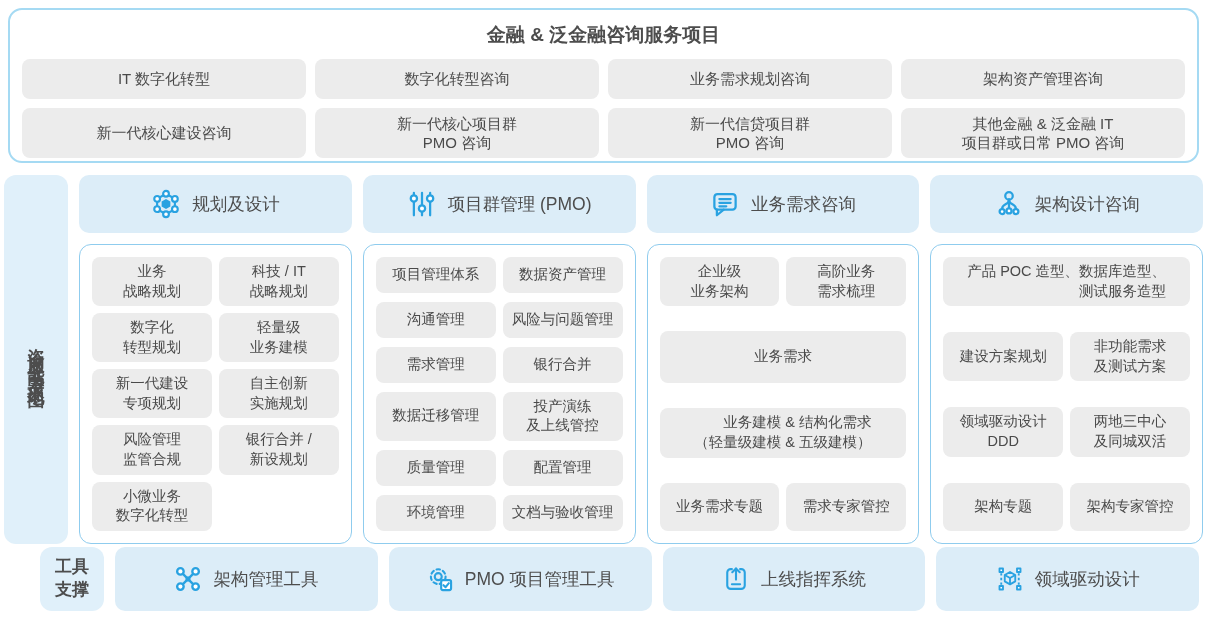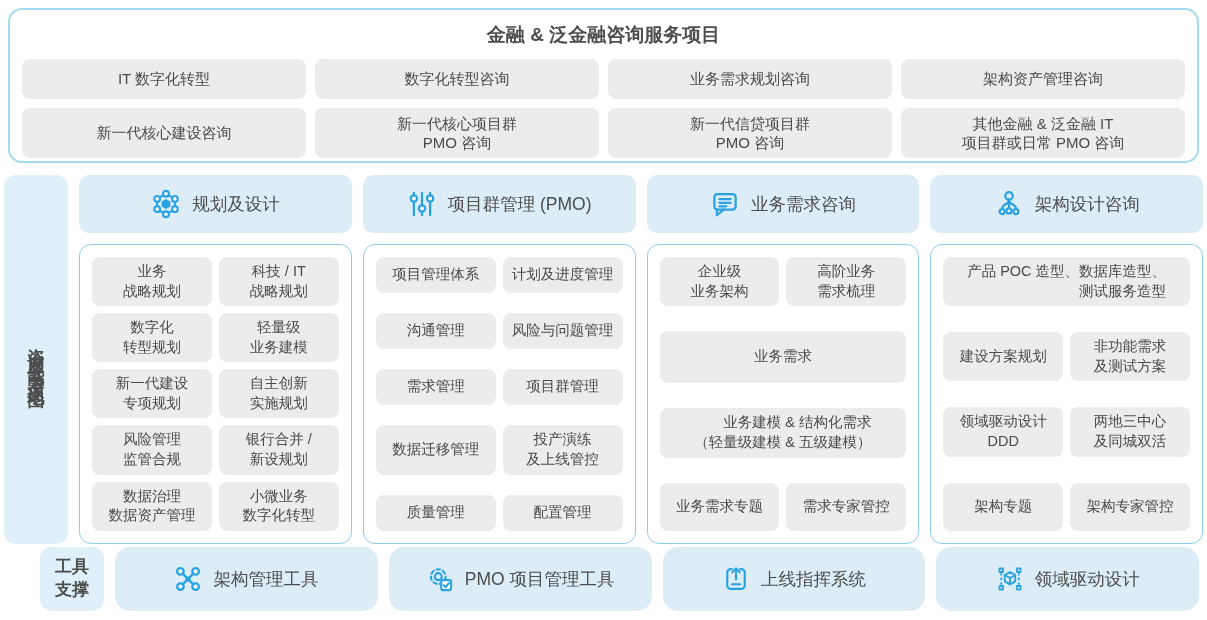--- a/index.html
+++ b/index.html
@@ -36,21 +36,21 @@
   .col-body { flex:1; background:#fff; border:1.5px solid #8fccee; border-radius:12px;
     padding:12px; display:grid; grid-template-columns:1fr 1fr; gap:7px;
     align-content:space-between; }
   .col-body .btn { font-size:14.5px; min-height:36px; line-height:1.35; }
   .btn.span2 { grid-column:1 / -1;text-align:right; }
 
   
   .bottom { margin:10px 8px 0; height:64px; display:grid;
     grid-template-columns:64px repeat(4,1fr); gap:11px;padding-left:32px; }
   .side-tools-text { font-size:17px; white-space:pre-line; text-align:center; line-height:1.35; }
-  .tool-card { background:#dcedf8; border-radius:15px; display:flex;
+  .tool-card { background:#dcedf8; border-radius:10px; display:flex;
     align-items:center; justify-content:center; gap:11px; font-size:17.5px;
     color:#4d4d4d; }
   .tool-card svg { width:28px; height:28px; color:#29a2e1; }
   svg { display:block; }
 </style>
 </head>
 <body>
 
 <div class="top-panel">
   <div class="top-title">金融 &amp; 泛金融咨询服务项目</div>
@@ -100,51 +100,51 @@
         <div class="btn">轻量级
 业务建模</div>
         <div class="btn">新一代建设
 专项规划</div>
         <div class="btn">自主创新
 实施规划</div>
         <div class="btn">风险管理
 监管合规</div>
         <div class="btn">银行合并 /
 新设规划</div>
-        <div class="btn">数据治理
-数据资产管理</div>
         <div class="btn">小微业务
 数字化转型</div>
       </div>
   </div>
 
   <div class="col">
     <div class="col-header">
       <svg viewBox="0 0 24 24" fill="none" stroke="currentColor" stroke-width="1.8" stroke-linecap="round">
         <line x1="5.5" y1="3" x2="5.5" y2="21"></line>
           <line x1="12" y1="3" x2="12" y2="21"></line>
           <line x1="18.5" y1="3" x2="18.5" y2="21"></line>
         <circle cx="5.5" cy="7.5" r="2.5" fill="#fff"></circle>
           <circle cx="12" cy="15.5" r="2.5" fill="#fff"></circle>
           <circle cx="18.5" cy="7.5" r="2.5" fill="#fff"></circle>
       </svg>
       <span>项目群管理 (PMO)</span>
     </div>
     <div class="col-body">
         <div class="btn">项目管理体系</div>
-        <div class="btn">计划及进度管理</div>
+        <div class="btn">数据资产管理</div>
         <div class="btn">沟通管理</div>
         <div class="btn">风险与问题管理</div>
         <div class="btn">需求管理</div>
-        <div class="btn">项目群管理</div>
+        <div class="btn">银行合并</div>
         <div class="btn">数据迁移管理</div>
         <div class="btn">投产演练
 及上线管控</div>
         <div class="btn">质量管理</div>
         <div class="btn">配置管理</div>
+        <div class="btn">环境管理</div>
+        <div class="btn">文档与验收管理</div>
       </div>
   </div>
 
   <div class="col">
     <div class="col-header">
       <svg viewBox="0 0 24 24" fill="none" stroke="currentColor" stroke-width="1.8" stroke-linecap="round" stroke-linejoin="round">
         <rect x="3.5" y="4" width="17" height="12.5" rx="2.5"></rect>
         <polyline points="5.5,16.5 5.5,21 11,16.5"></polyline>
         <line x1="7.5" y1="8" x2="16.5" y2="8"></line>
           <line x1="7.5" y1="11" x2="16.5" y2="11"></line>

